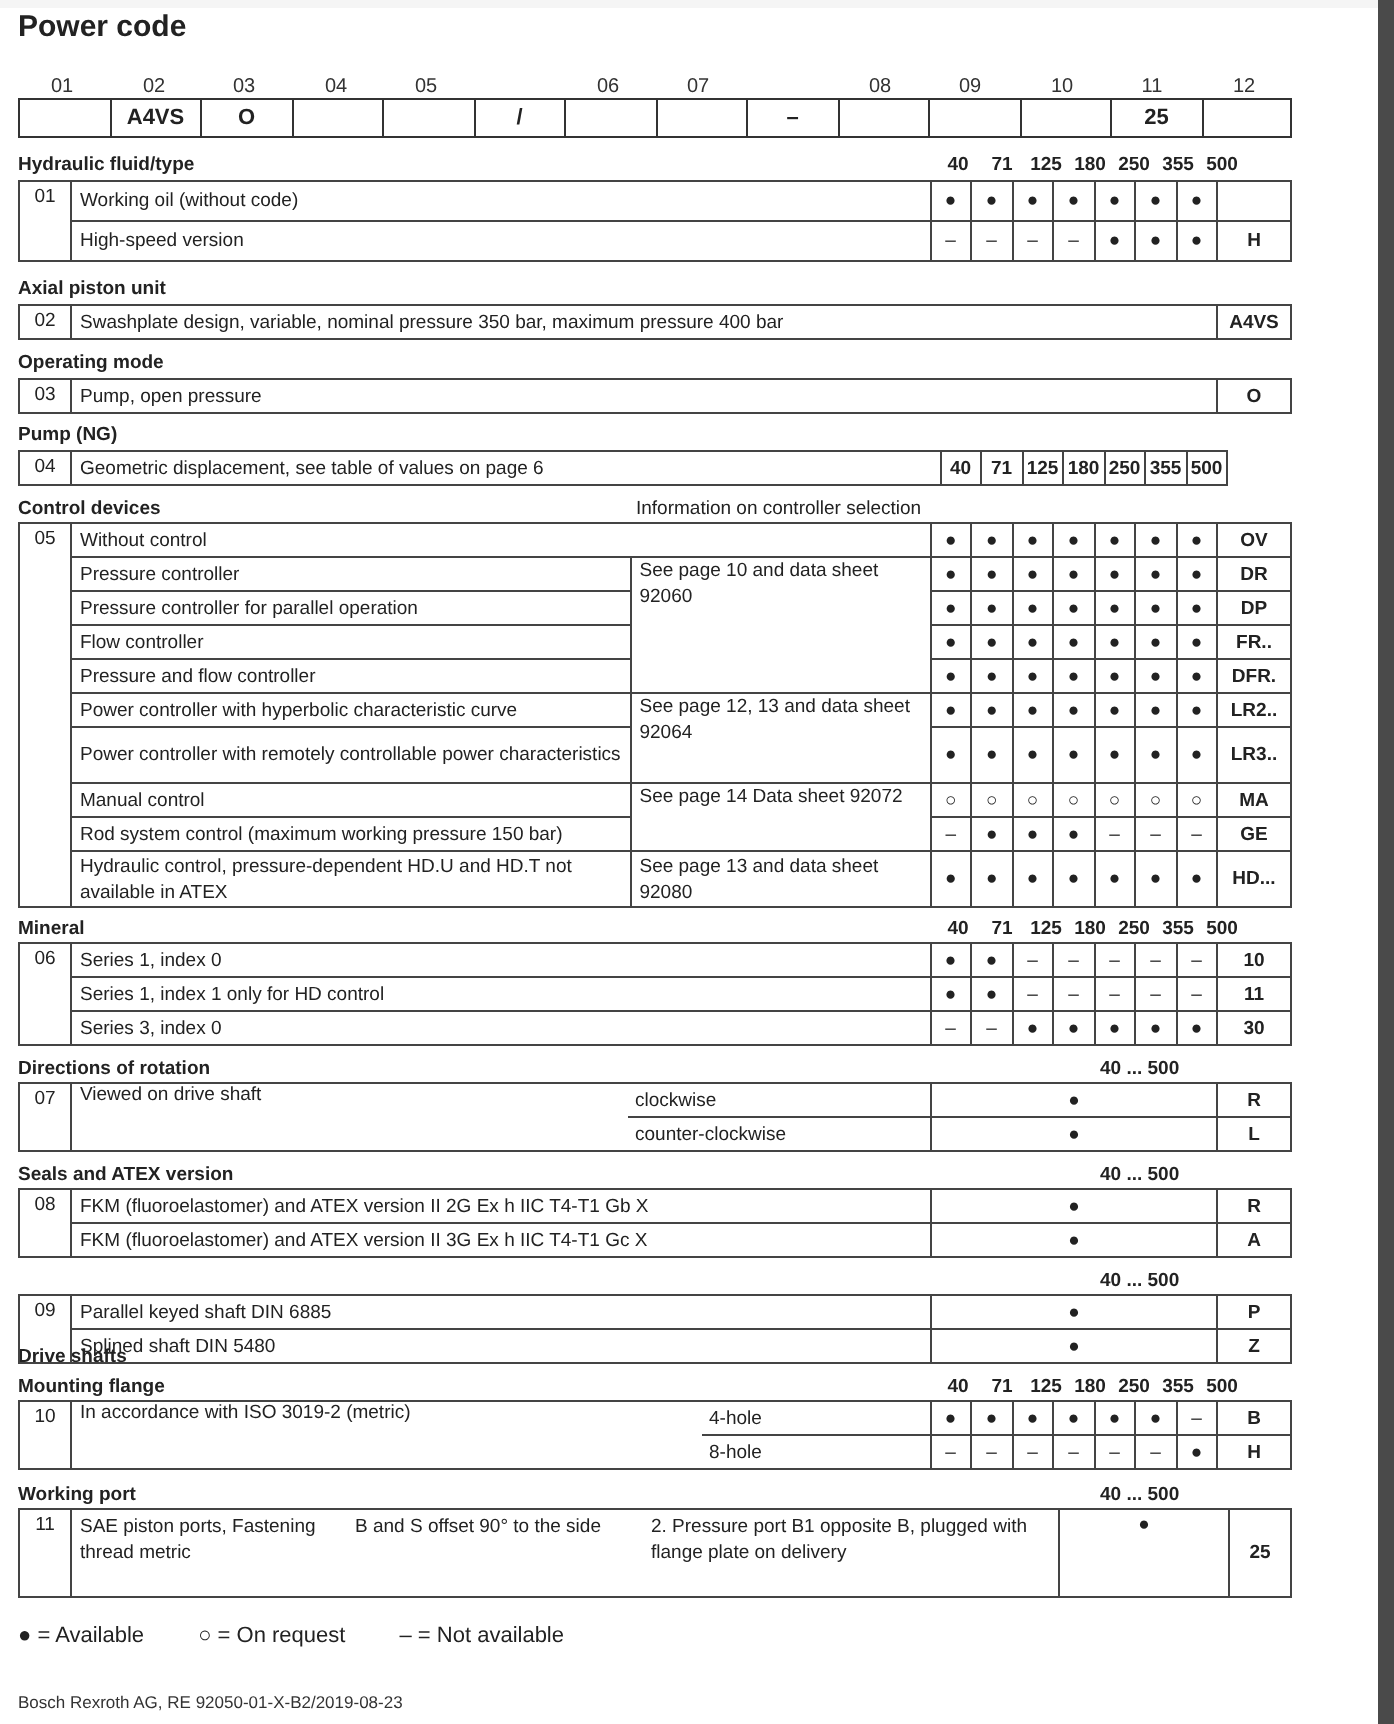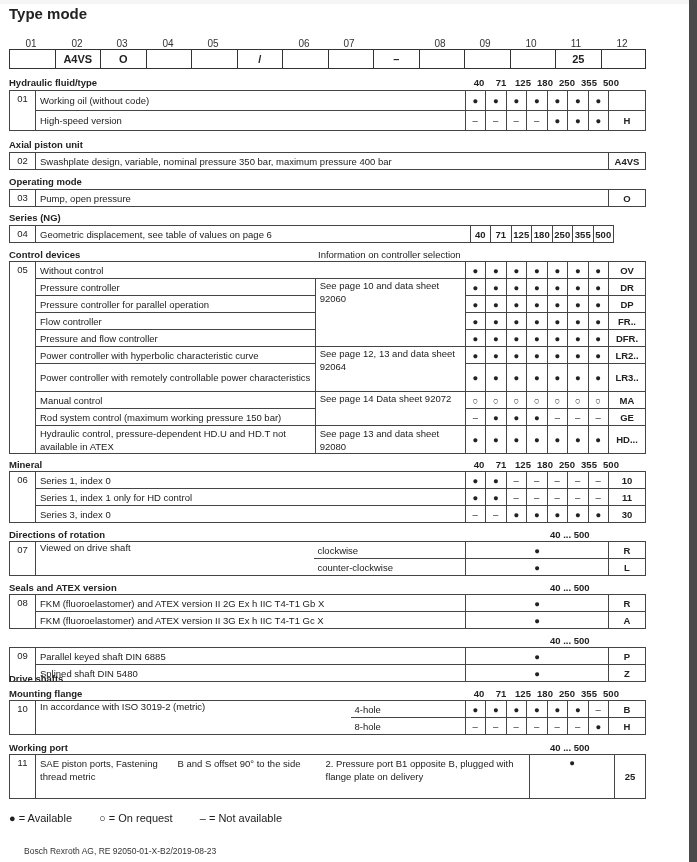--- a/index.html
+++ b/index.html
@@ -17,29 +17,29 @@
   .sizes span { display: inline-block; text-align: center; }
   table.t { position: absolute; left: 9px; border-collapse: collapse; font-size: 9.5px; color: #222; }
   table.t td { border: 1px solid #444; padding: 0 4px; height: 17px; vertical-align: middle; }
   table.t td.num { width: 26px; text-align: center; vertical-align: top; padding-top: 2px; }
   table.t td.c { width: 20.5px; text-align: center; padding: 0; }
   table.t td.code { width: 37px; text-align: center; font-weight: bold; padding: 0; border-width: 1.5px; }
   table.t td.wide { text-align: center; padding: 0; }
   .info { font-size: 9.5px; line-height: 13px; }
   .legend { left: 9px; top: 812px; font-size: 11px; color: #222; }
   .legend span { margin-right: 24px; }
-  .footer { left: 24px; top: 846px; font-size: 8.5px; color: #333; }
+  .footer { left: 9px; top: 846px; font-size: 8.5px; color: #333; }
 </style>
 </head>
 <body>
 
 <div class="topband"></div>
 <div class="scrollbar"></div>
 
-<div class="abs title">Type mode</div>
+<div class="abs title">Power code</div>
 
 <div>
   <div class="abs codehead" style="left:11px;top:38px">01</div>
   <div class="abs codehead" style="left:57px;top:38px">02</div>
   <div class="abs codehead" style="left:102px;top:38px">03</div>
   <div class="abs codehead" style="left:148px;top:38px">04</div>
   <div class="abs codehead" style="left:193px;top:38px">05</div>
   <div class="abs codehead" style="left:284px;top:38px">06</div>
   <div class="abs codehead" style="left:329px;top:38px">07</div>
   <div class="abs codehead" style="left:420px;top:38px">08</div>
@@ -113,21 +113,21 @@
 <table class="t" style="top:189px;width:637px">
   <tbody>
       <tr>
     <td class="num">03</td>
     <td>Pump, open pressure</td>
     <td class="code">O</td>
   </tr>
 </tbody>
   </table>
 
-<div class="abs sec" style="top:212px">Series (NG)</div>
+<div class="abs sec" style="top:212px">Pump (NG)</div>
 <table class="t" style="top:225px;width:605px">
   <tbody>
       <tr>
     <td class="num">04</td>
     <td>Geometric displacement, see table of values on page 6</td>
     <td class="c" style="font-weight:bold;border-width:1.5px">40</td>
         <td class="c" style="font-weight:bold;border-width:1.5px">71</td>
         <td class="c" style="font-weight:bold;border-width:1.5px">125</td>
         <td class="c" style="font-weight:bold;border-width:1.5px">180</td>
         <td class="c" style="font-weight:bold;border-width:1.5px">250</td>

